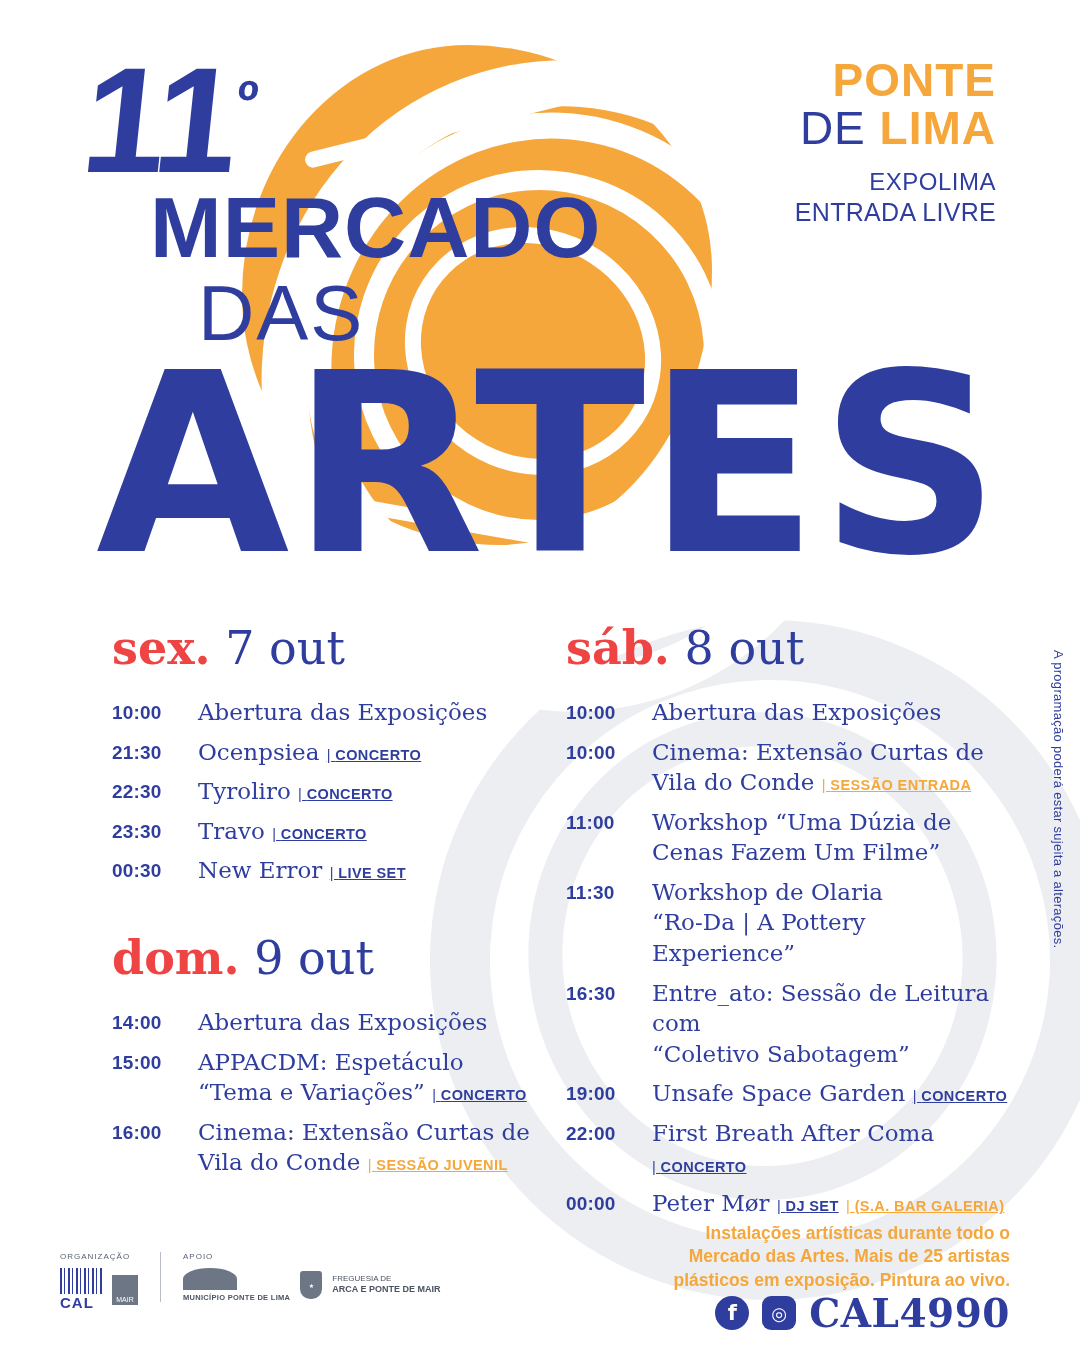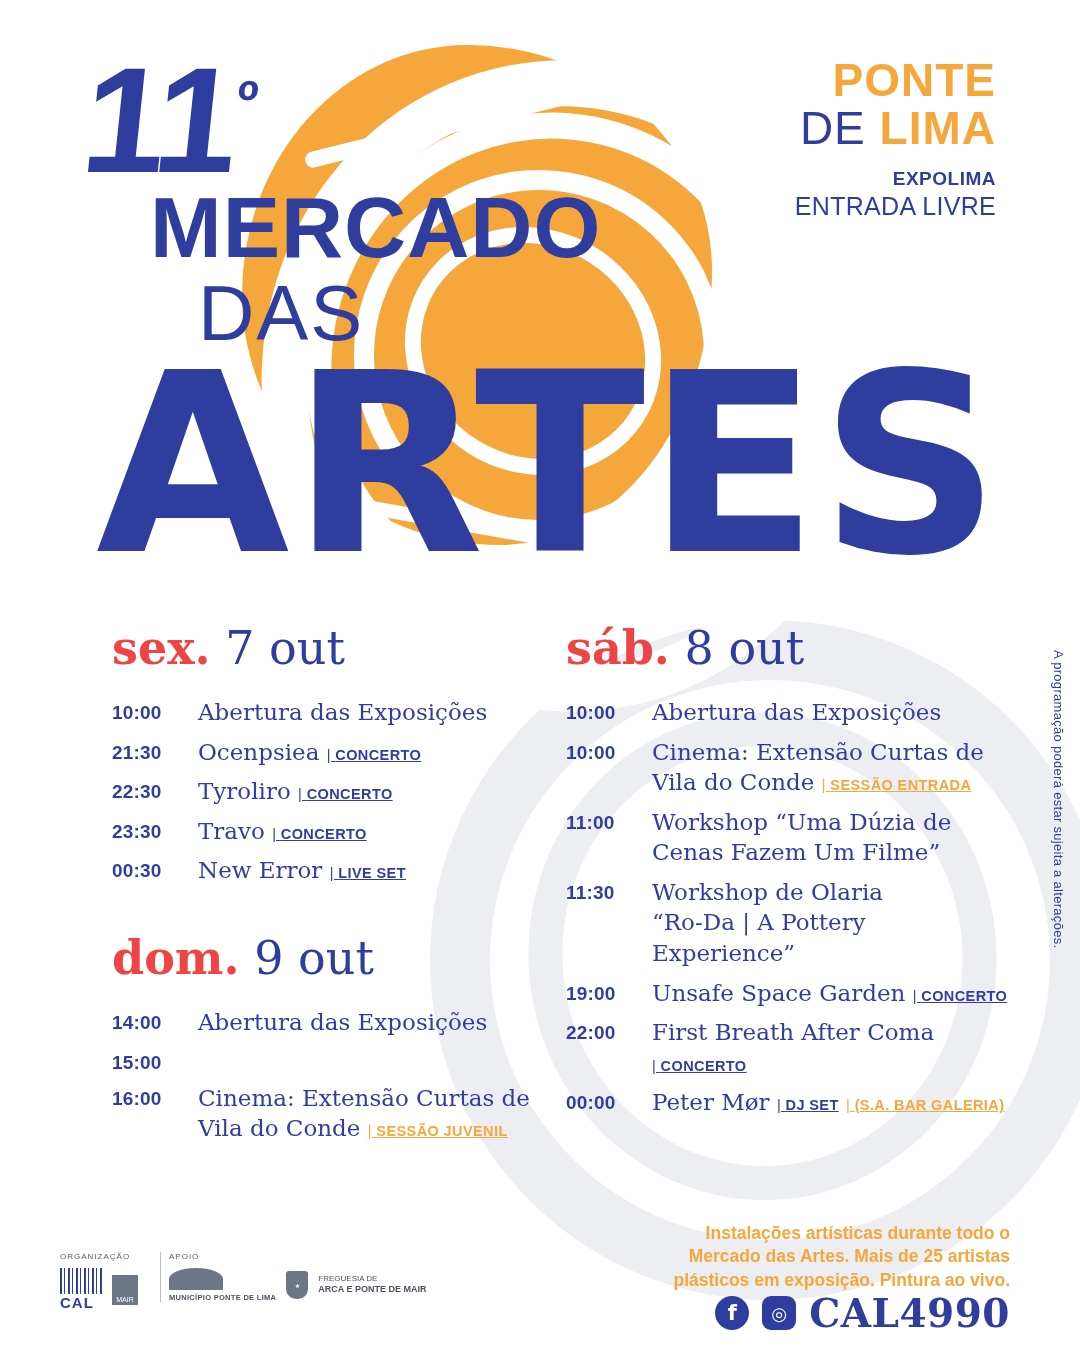--- a/index.html
+++ b/index.html
@@ -141,21 +141,21 @@
   .ponte .l2 .de {
     color: #2f3e9e;
     font-weight: normal;
   }
   .expo {
     position: absolute;
     right: 84px; top: 168px;
     text-align: right;
     color: #2f3e9e;
   }
-  .expo .e1 { font-size: 19px; font-weight: bold; letter-spacing: 0.5px; }
+  .expo .e1 { font-size: 24px; font-weight: normal; letter-spacing: 0.5px; }
   .expo .e2 { font-size: 25px; font-weight: normal; letter-spacing: 0.3px; margin-top: 2px; }
 
   
   .schedule {
     position: absolute;
     left: 0; top: 625px;
     width: 1080px;
     z-index: 4;
   }
   .col {
@@ -282,21 +282,21 @@
   .logos {
     position: absolute;
     left: 60px;
     top: 1252px;
     display: flex;
     align-items: flex-start;
     gap: 0;
     z-index: 5;
   }
   .logo-group { padding-right: 22px; }
-  .logo-group + .logo-group { border-left: 1px solid #b9bdc9; padding-left: 8px; }
+  .logo-group + .logo-group { border-left: 1px solid #b9bdc9; padding-left: 22px; }
   .logo-cap {
     font-size: 8px;
     letter-spacing: 1px;
     color: #5a6170;
     margin-bottom: 7px;
   }
   .logo-row { display: flex; align-items: center; gap: 10px; }
   .barcode {
     width: 42px; height: 26px;
     background: repeating-linear-gradient(90deg, #2f3e9e 0 2px, #fff 2px 4px, #2f3e9e 4px 5px, #fff 5px 8px);
@@ -396,20 +396,24 @@
     <div class="day-head">
       <span class="dow">dom.</span>
       <span class="date">9 out</span>
     </div>
     <div class="ev">
       <div class="ev-time">14:00</div>
       <div class="ev-body"><span>Abertura das Exposições</span></div>
     </div>
     <div class="ev">
       <div class="ev-time">15:00</div>
+      <div class="ev-body">
+        <span>APPACDM: Espetáculo</span>
+        <div class="ev-line2"><span>“Tema e Variações”</span> <span class="tag">CONCERTO</span></div>
+      </div>
     </div>
     <div class="ev">
       <div class="ev-time">16:00</div>
       <div class="ev-body">
         <span>Cinema: Extensão Curtas de</span>
         <div class="ev-line2"><span>Vila do Conde</span> <span class="tag orange">SESSÃO JUVENIL</span></div>
       </div>
     </div>
   </div>
 
@@ -434,20 +438,27 @@
       <div class="ev-body">
         <span>Workshop “Uma Dúzia de</span>
         <div class="ev-line2">Cenas Fazem Um Filme”</div>
       </div>
     </div>
     <div class="ev">
       <div class="ev-time">11:30</div>
       <div class="ev-body">
         <span>Workshop de Olaria</span>
         <div class="ev-line2">“Ro-Da | A Pottery Experience”</div>
+      </div>
+    </div>
+    <div class="ev">
+      <div class="ev-time">16:30</div>
+      <div class="ev-body">
+        <span>Entre_ato: Sessão de Leitura com</span>
+        <div class="ev-line2">“Coletivo Sabotagem”</div>
       </div>
     </div>
     <div class="ev">
       <div class="ev-time">19:00</div>
       <div class="ev-body"><span>Unsafe Space Garden</span> <span class="tag">CONCERTO</span></div>
     </div>
     <div class="ev">
       <div class="ev-time">22:00</div>
       <div class="ev-body"><span>First Breath After Coma</span> <span class="tag">CONCERTO</span></div>
     </div>

